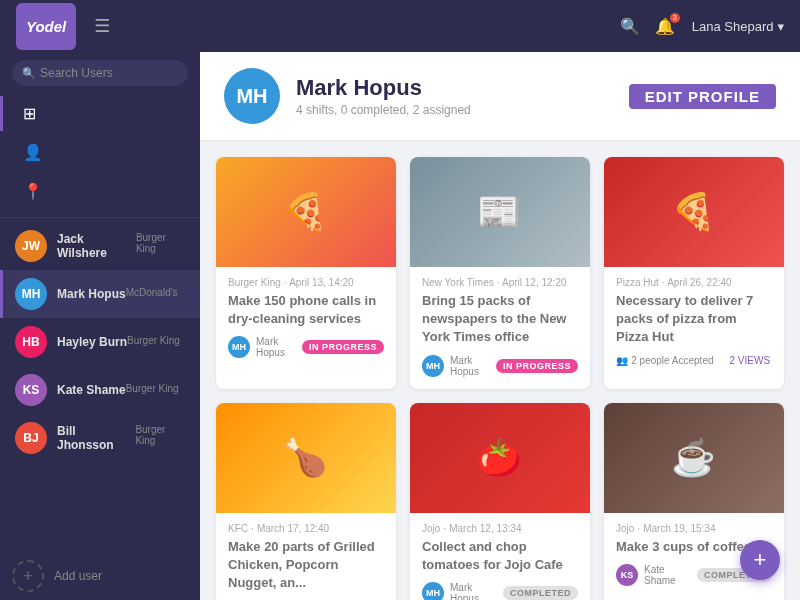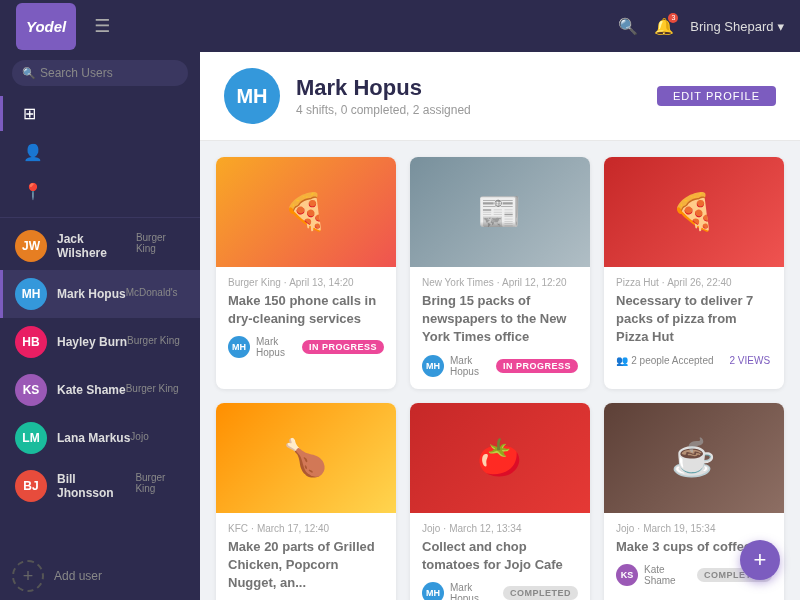--- a/index.html
+++ b/index.html
@@ -229,22 +229,22 @@
     }
     .profile-text { flex: 1; }
     .profile-name { font-size: 22px; font-weight: 700; color: #2d2b4e; }
     .profile-meta { font-size: 12px; color: #999; margin-top: 2px; }
     .edit-btn {
       background: #7c5cbf;
       color: #fff;
       border: none;
       border-radius: 4px;
       padding: 4px 16px;
-      font-size: 11px;
-      font-weight: 400;
+      font-size: 15px;
+      font-weight: 700;
       letter-spacing: 1px;
       cursor: pointer;
       text-transform: uppercase;
     }
 
     
     .cards-scroll {
       flex: 1;
       overflow-y: auto;
       padding: 16px;
@@ -338,21 +338,21 @@
   <div class="logo-box">Yodel</div>
   <span class="hamburger-icon">☰</span>
   <div class="nav-spacer"></div>
   <div class="nav-right">
     <span class="search-icon-nav">🔍</span>
     <span class="notif-icon">
       🔔
       <span class="notif-badge">3</span>
     </span>
     <span class="user-label">
-      <span>Bring Shepard</span>
+      <span>Lana Shepard</span>
       <span>▾</span>
     </span>
   </div>
 </div>
 
 <div class="main-layout">
 
   <div class="sidebar">
     <div class="search-wrap">
       <span class="s-icon">🔍</span>
@@ -386,27 +386,20 @@
     </div>
   </div>
         <div class="sidebar-user">
     <div class="user-avatar" style="background:#9b59b6">KS</div>
     <div class="user-info-side">
       <span class="user-name-side">Kate Shame</span>
       <span class="user-role-side">Burger King</span>
     </div>
   </div>
         <div class="sidebar-user">
-    <div class="user-avatar" style="background:#1abc9c">LM</div>
-    <div class="user-info-side">
-      <span class="user-name-side">Lana Markus</span>
-      <span class="user-role-side">Jojo</span>
-    </div>
-  </div>
-        <div class="sidebar-user">
     <div class="user-avatar" style="background:#e74c3c">BJ</div>
     <div class="user-info-side">
       <span class="user-name-side">Bill Jhonsson</span>
       <span class="user-role-side">Burger King</span>
     </div>
   </div>
       </div>
     <div class="add-user-row">
       <div class="add-circle">+</div>
       <span>Add user</span>

